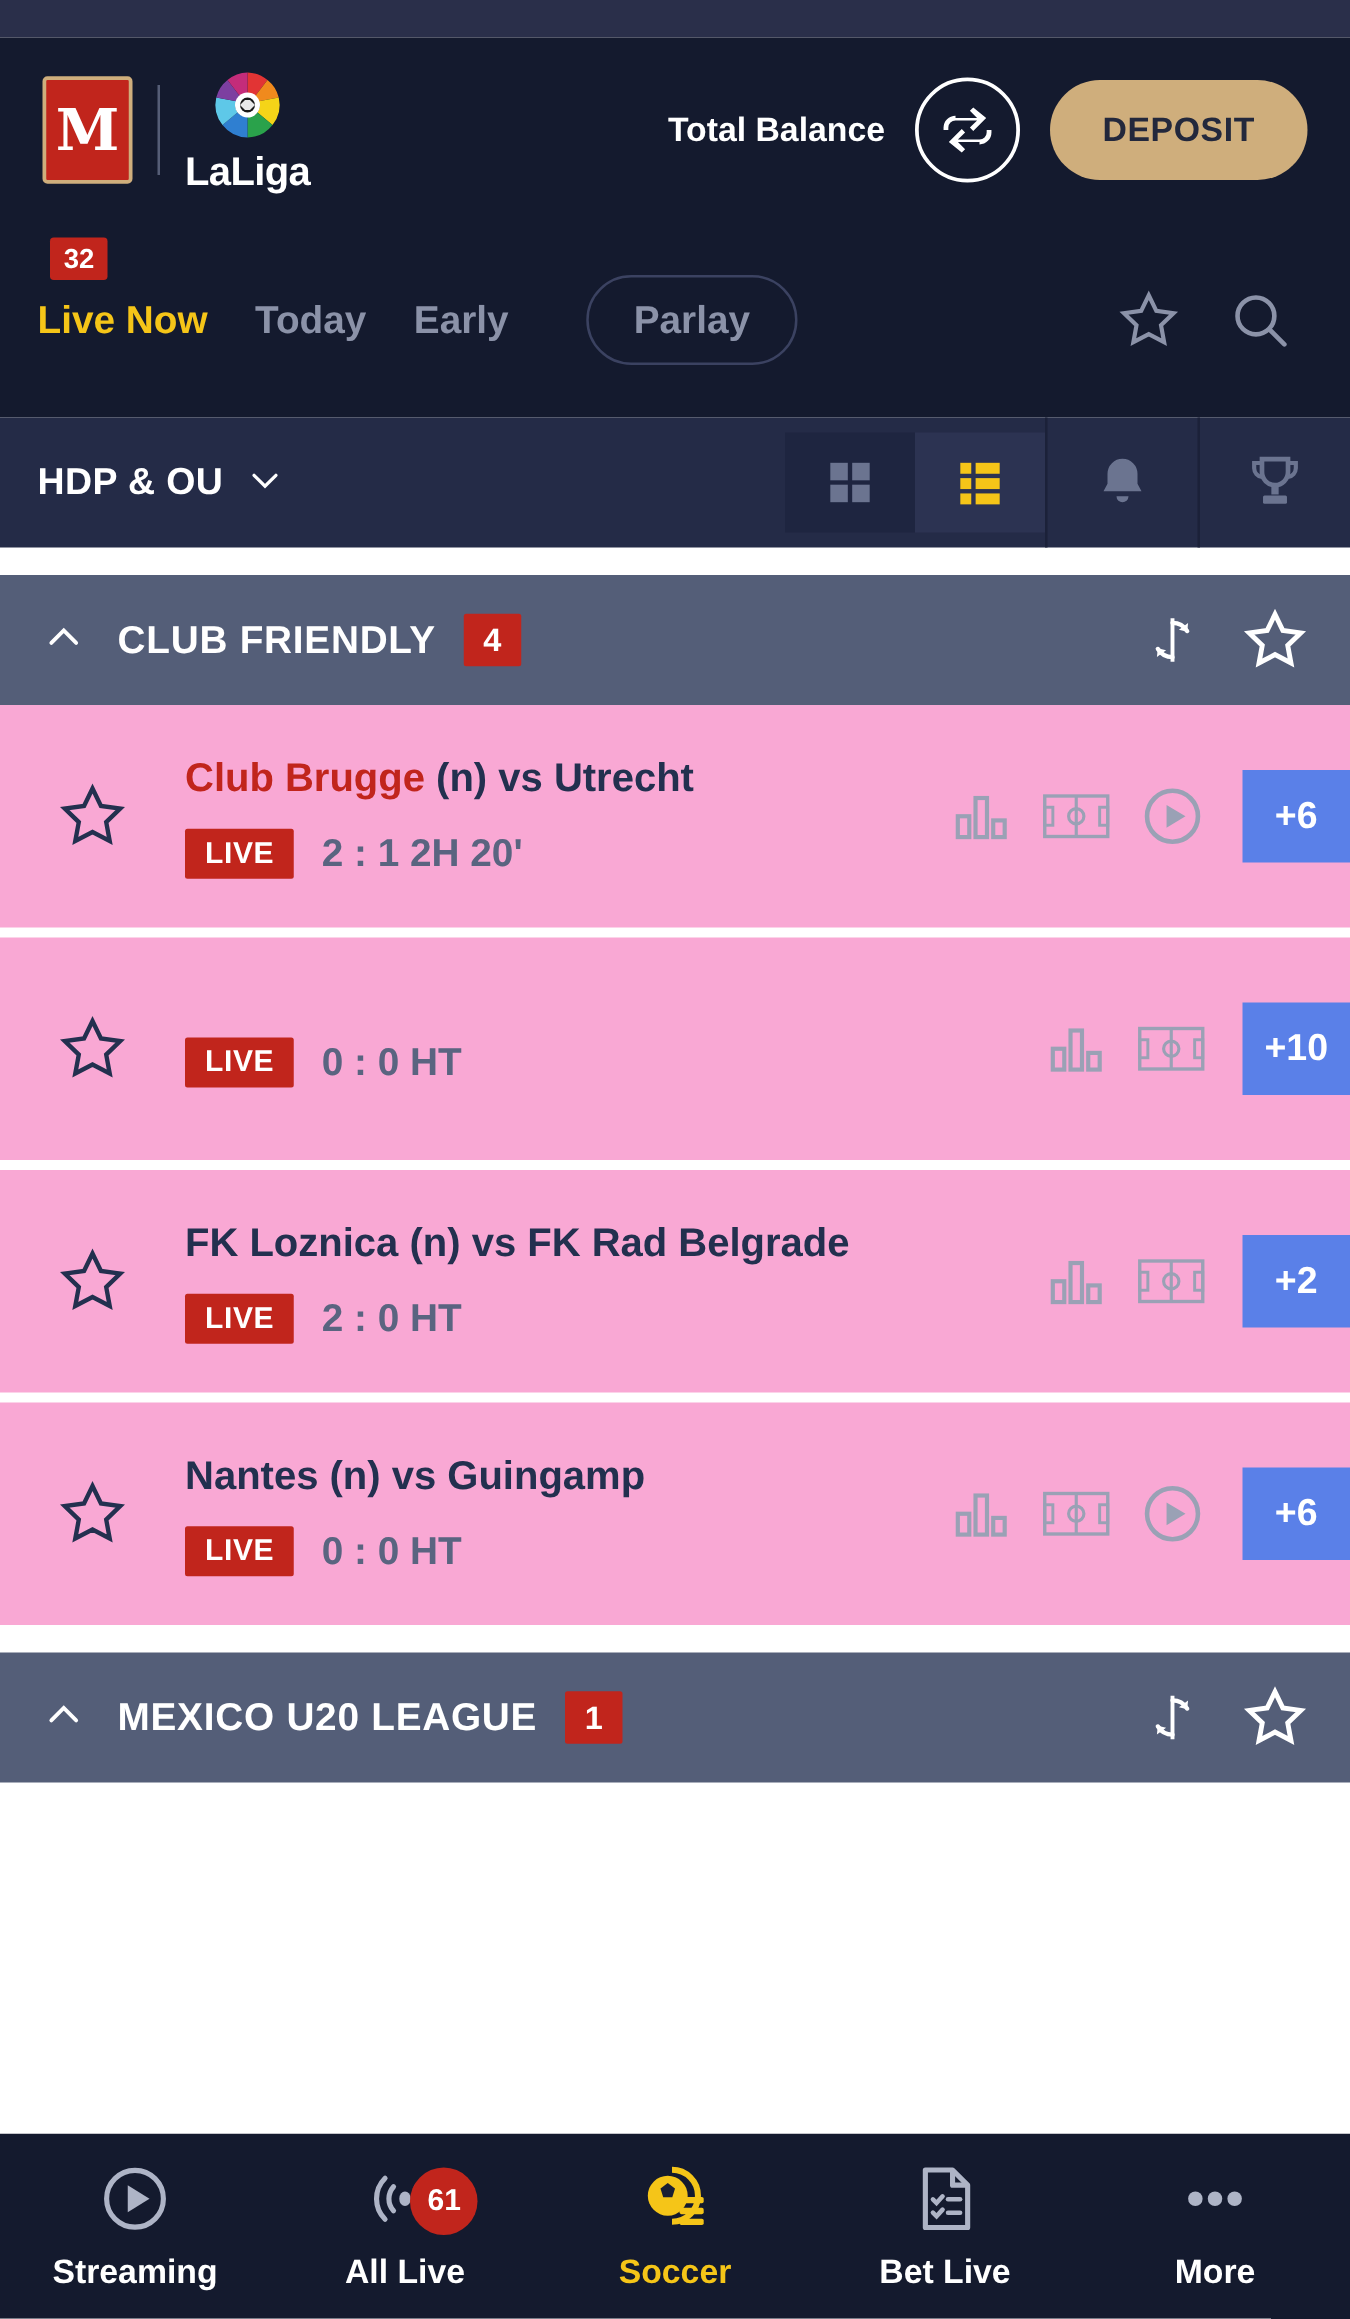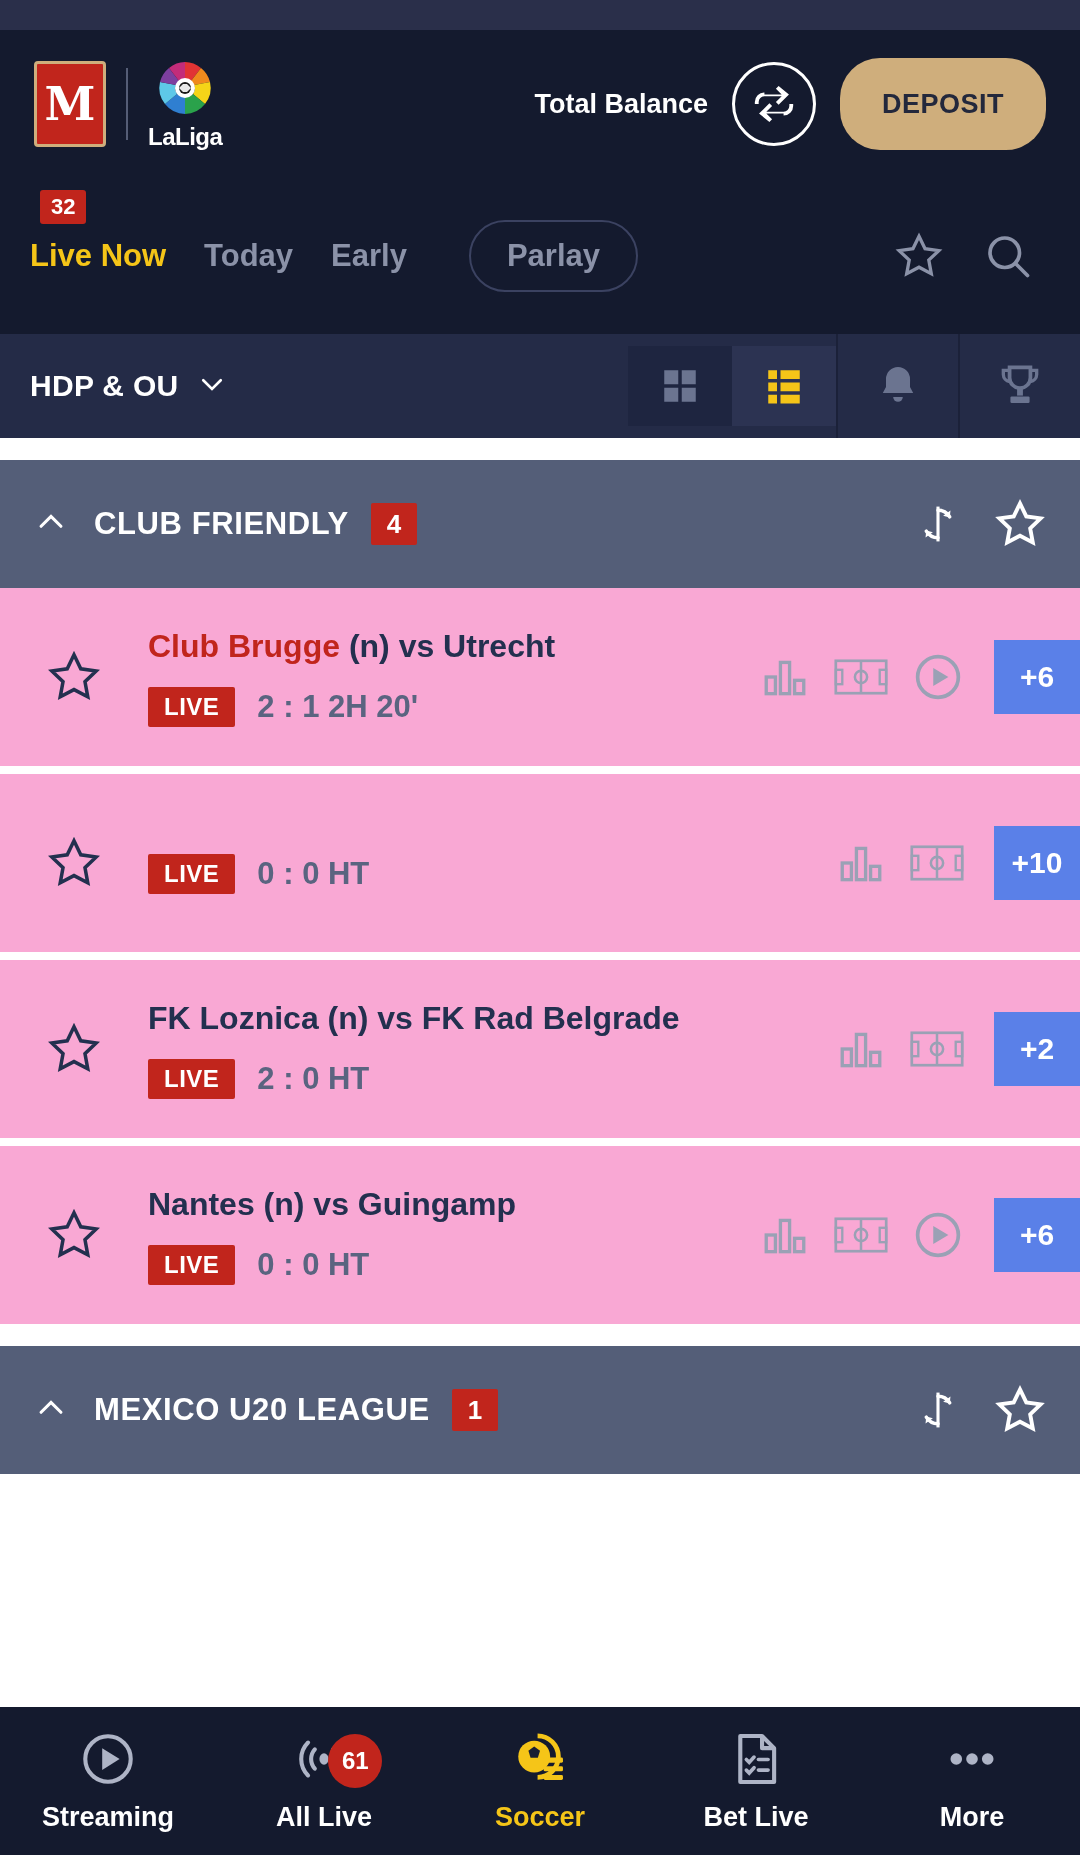--- a/index.html
+++ b/index.html
@@ -20,31 +20,31 @@
   .brand { display: flex; align-items: center; }
   .brand-logo {
     width: 72px; height: 86px; background: #c1251c;
     border: 3px solid #cfae7c; border-radius: 4px;
     display: flex; align-items: center; justify-content: center;
     color: #fff; font-family: "DejaVu Serif", serif; font-weight: bold;
     font-size: 46px; line-height: 1;
   }
   .brand-divider { width: 2px; height: 72px; background: #555d76; margin: 0 20px; }
   .laliga { display: flex; flex-direction: column; align-items: center; }
-  .laliga-label { color:#fff; font-size: 24px; font-weight: bold; letter-spacing: -0.5px; margin-top:4px;}
+  .laliga-label { color:#fff; font-size: 32px; font-weight: bold; letter-spacing: -0.5px; margin-top:4px;}
   .header-right { margin-left: auto; display:flex; align-items:center; gap: 24px; }
   .balance-label { color:#ffffff; font-size: 27px; font-weight: bold; }
   .swap-btn {
     width: 84px; height: 84px; border-radius: 50%;
     border: 3px solid #ffffff; display:flex; align-items:center; justify-content:center;
     background: transparent;
   }
   .deposit-btn {
     background: #cfae7c; color:#23283c; font-weight: bold; font-size: 27px;
-    padding: 0 42px; height: 92px; border-radius: 40px;
+    padding: 0 42px; height: 80px; border-radius: 40px;
     display:flex; align-items:center; justify-content:center; letter-spacing: 0.5px;
   }
 
   
   .tabs-row { display:flex; align-items:center; height: 156px; padding: 0 30px; position: relative; }
   .tab { font-size: 31px; font-weight: bold; color:#8b92a8; margin-right: 38px; position: relative; }
   .tab.active { color:#f5c518; }
   .tab-badge {
     position: absolute; top: -48px; left: 10px;
     background:#c1251c; color:#fff; font-size:22px; font-weight:bold;
@@ -65,21 +65,21 @@
   .view-btn { width: 104px; display:flex; align-items:center; justify-content:center; }
   .view-btn.grid { background:#1e2540; }
   .view-btn.list { background:#2c3352; }
   .subbar-icon {
     width: 122px; display:flex; align-items:center; justify-content:center;
     border-left: 2px solid #1b2139;
   }
 
   
   .league-header {
-    background: #545e78; height: 128px; display:flex; align-items:center;
+    background: #545e78; height: 104px; display:flex; align-items:center;
     padding: 0 34px; margin-top: 22px;
   }
   .league-caret { margin-right: 26px; }
   .league-name { color:#fff; font-size: 31px; font-weight: bold; letter-spacing: 0.6px; }
   .league-badge {
     background:#c1251c; color:#fff; font-size:26px; font-weight:bold;
     padding: 7px 16px; margin-left: 22px; border-radius: 2px; line-height:1.1;
   }
   .league-actions { margin-left:auto; display:flex; align-items:center; gap: 34px; }
 

